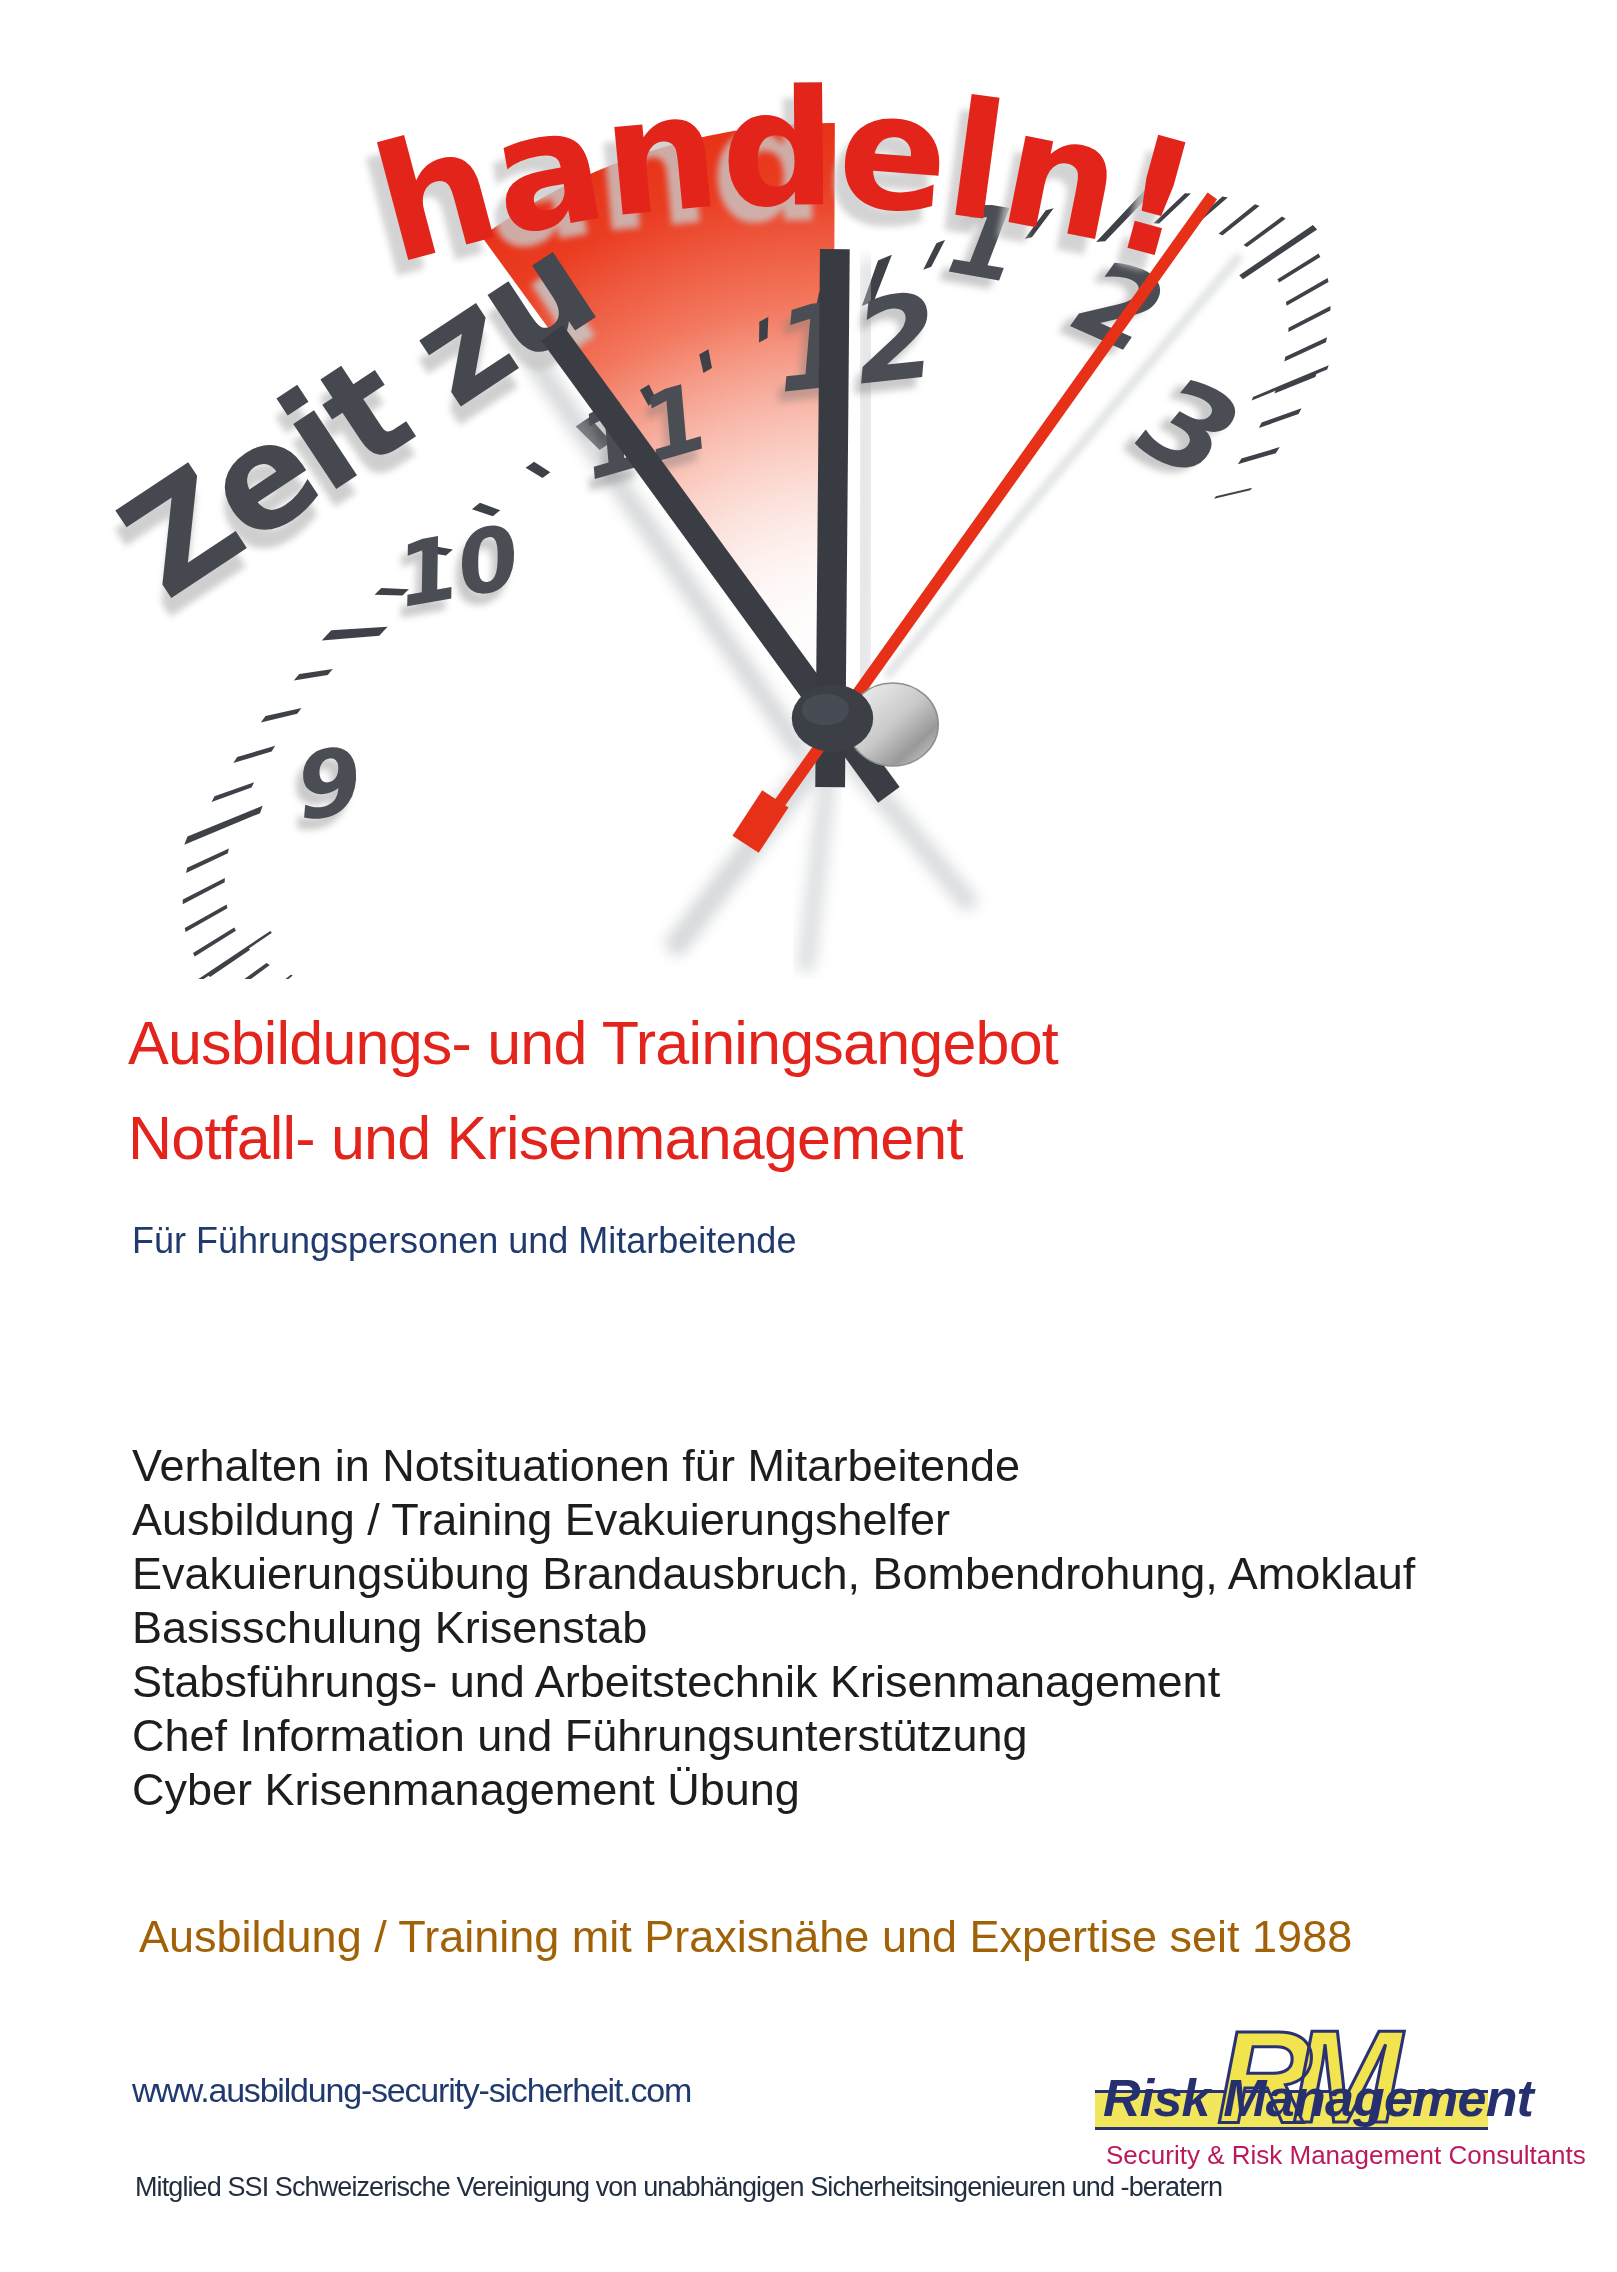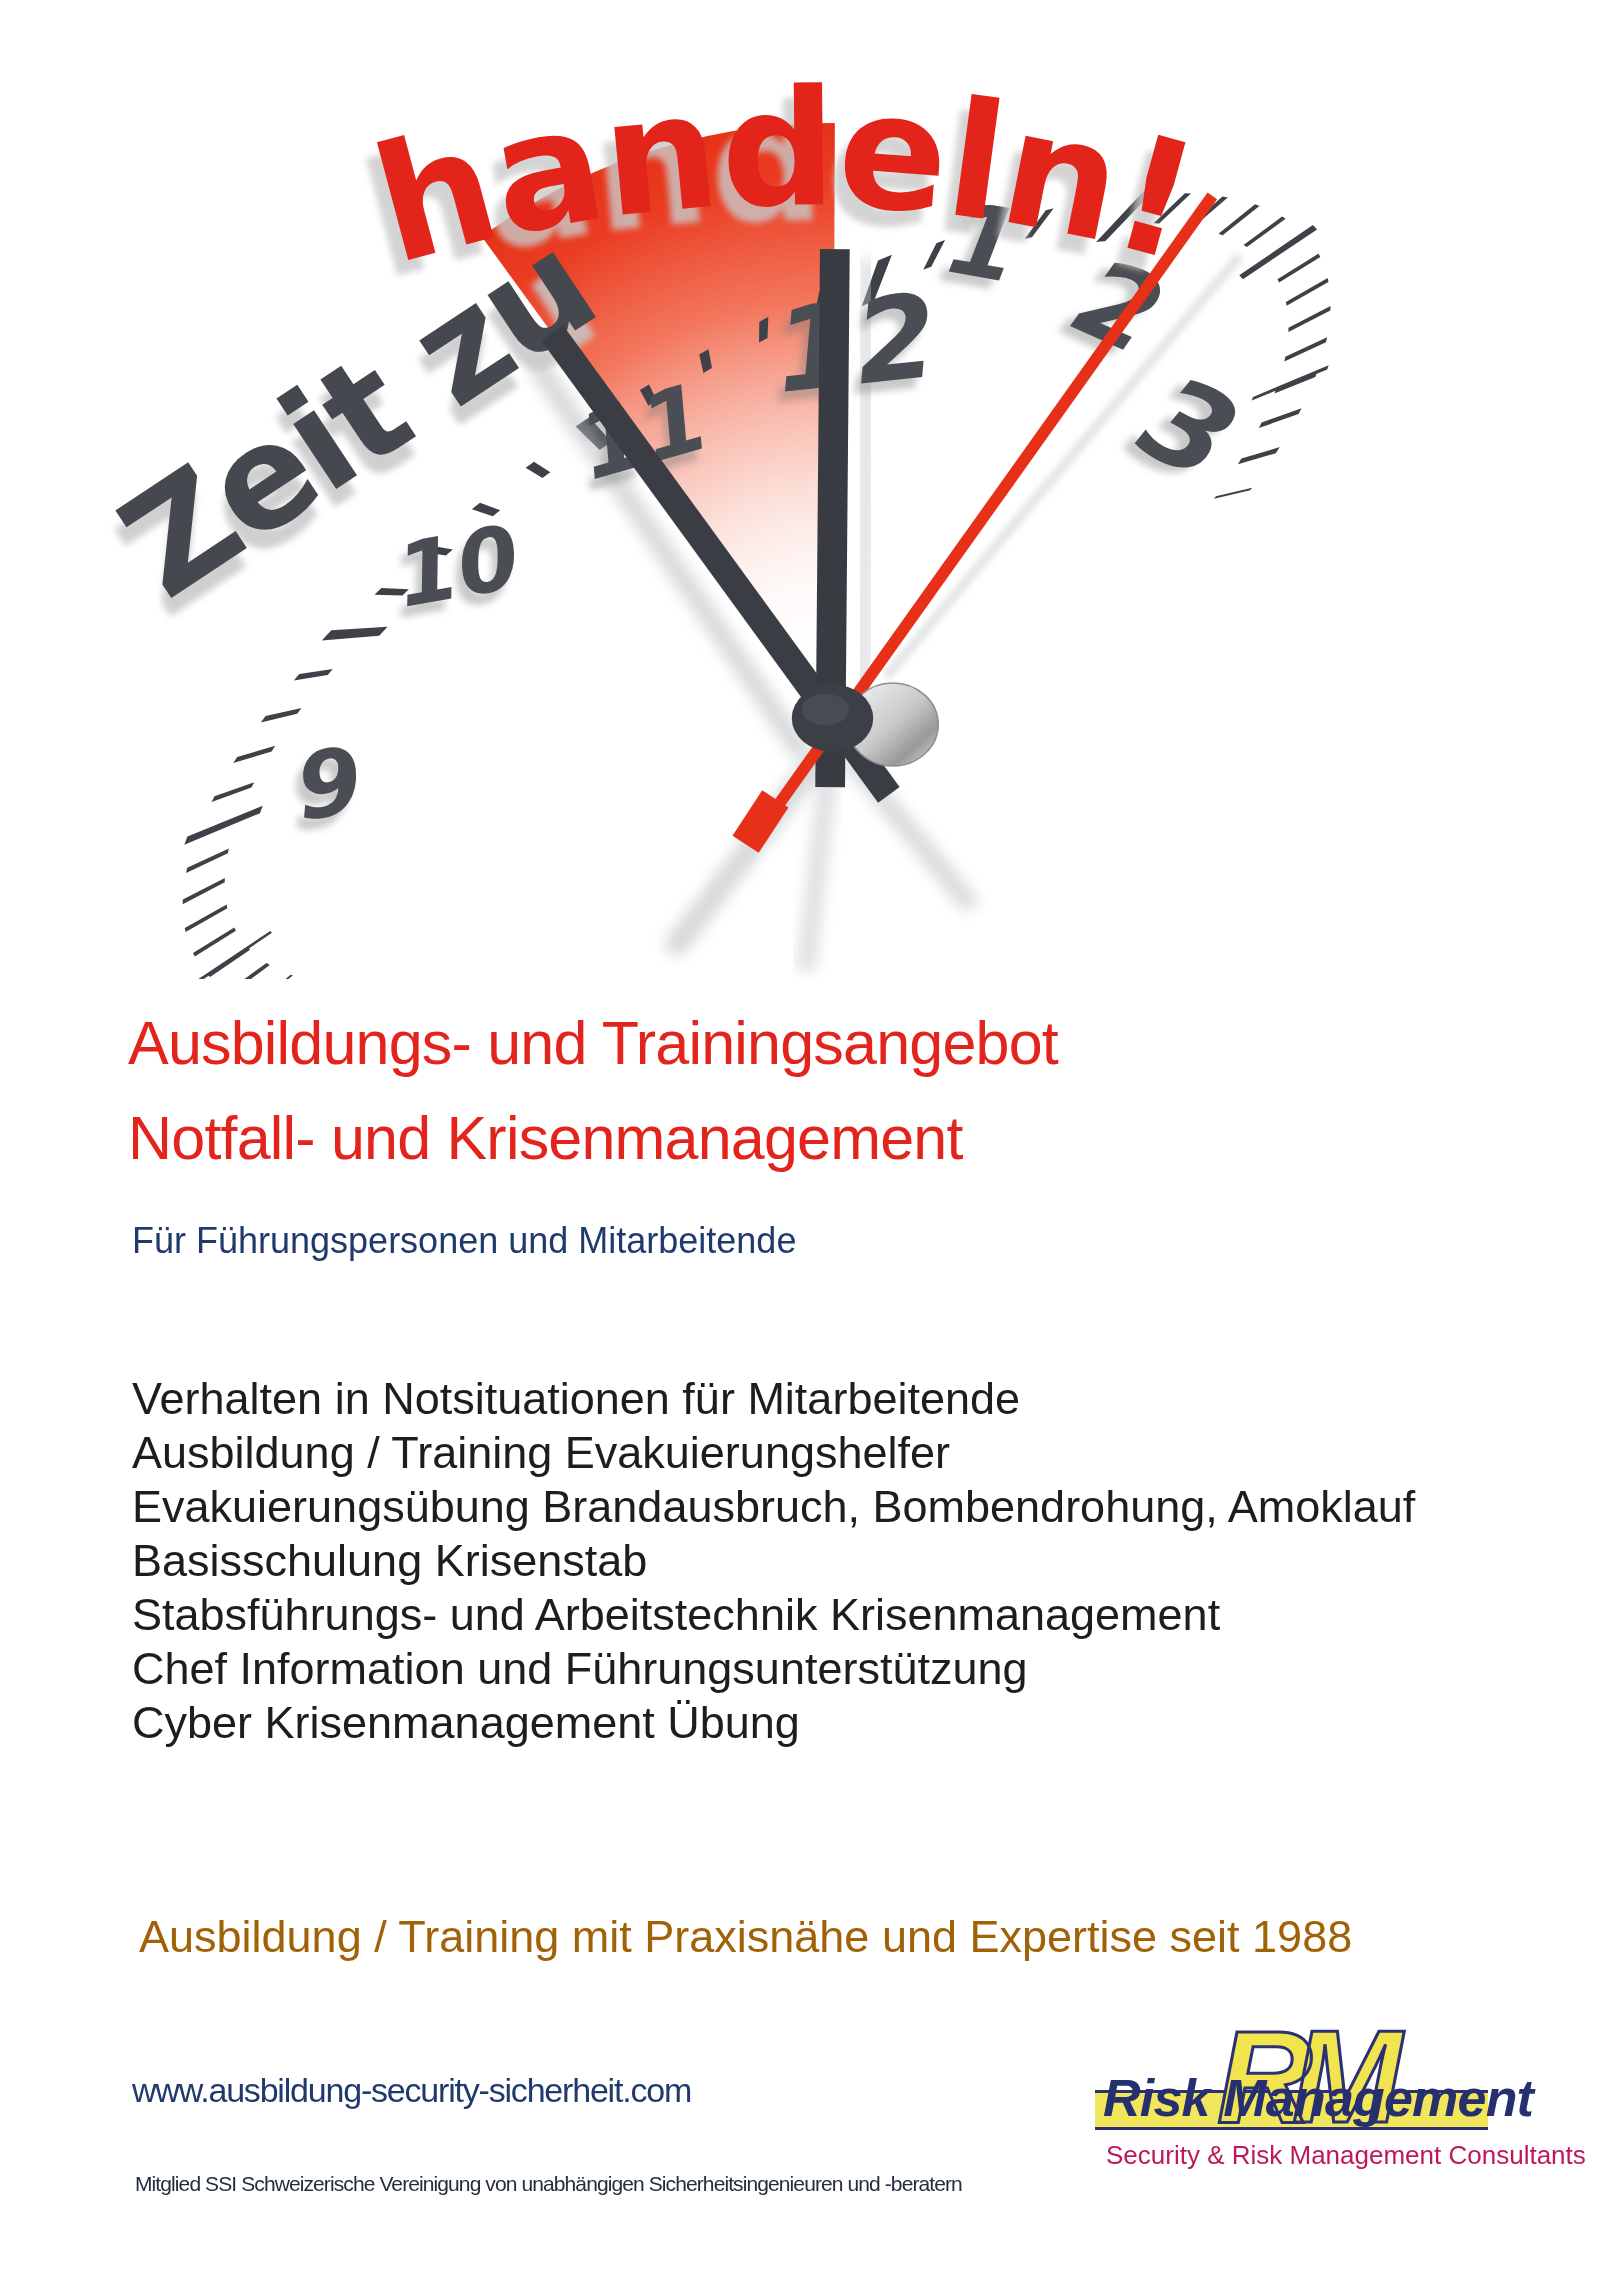--- a/index.html
+++ b/index.html
@@ -13,21 +13,21 @@
   .title{
     position:absolute;left:128px;top:996px;
     font-size:61px;line-height:95px;font-weight:normal;
     color:#e3241d;letter-spacing:-0.8px;white-space:nowrap;
   }
   .subtitle{
     position:absolute;left:132px;top:1220px;
     font-size:36px;color:#213a6e;white-space:nowrap;
   }
   .course-list{
-    position:absolute;left:132px;top:1372px;
+    position:absolute;left:132px;top:1439px;
     font-size:45px;line-height:54px;color:#1d1d1b;white-space:nowrap;
   }
   .tagline{
     position:absolute;left:139px;top:1911px;
     font-size:45px;color:#a16207;white-space:nowrap;
   }
   .website{
     position:absolute;left:132px;top:2071px;
     font-size:34px;letter-spacing:-1.2px;color:#213a6e;white-space:nowrap;text-align:right;
   }
@@ -46,21 +46,21 @@
     position:absolute;left:14px;top:55px;
     font-size:52px;font-weight:bold;font-style:italic;
     color:#27306e;letter-spacing:-0.8px;white-space:nowrap;
   }
   .rm-sub{
     position:absolute;left:17px;top:127px;
     font-size:26px;color:#be185d;white-space:nowrap;
   }
   .footer-note{
     position:absolute;left:135px;top:2172px;
-    font-size:21px;letter-spacing:-0.9px;color:#232e3f;white-space:nowrap;text-align:center;
+    font-size:27px;letter-spacing:-0.9px;color:#232e3f;white-space:nowrap;text-align:center;
   }
 </style>
 </head>
 <body>
 
 <div class="page">
 
   <div class="clock-area">
     <svg width="1618" height="979" viewBox="0 0 2066 1250" xmlns="http://www.w3.org/2000/svg">
       <defs>

